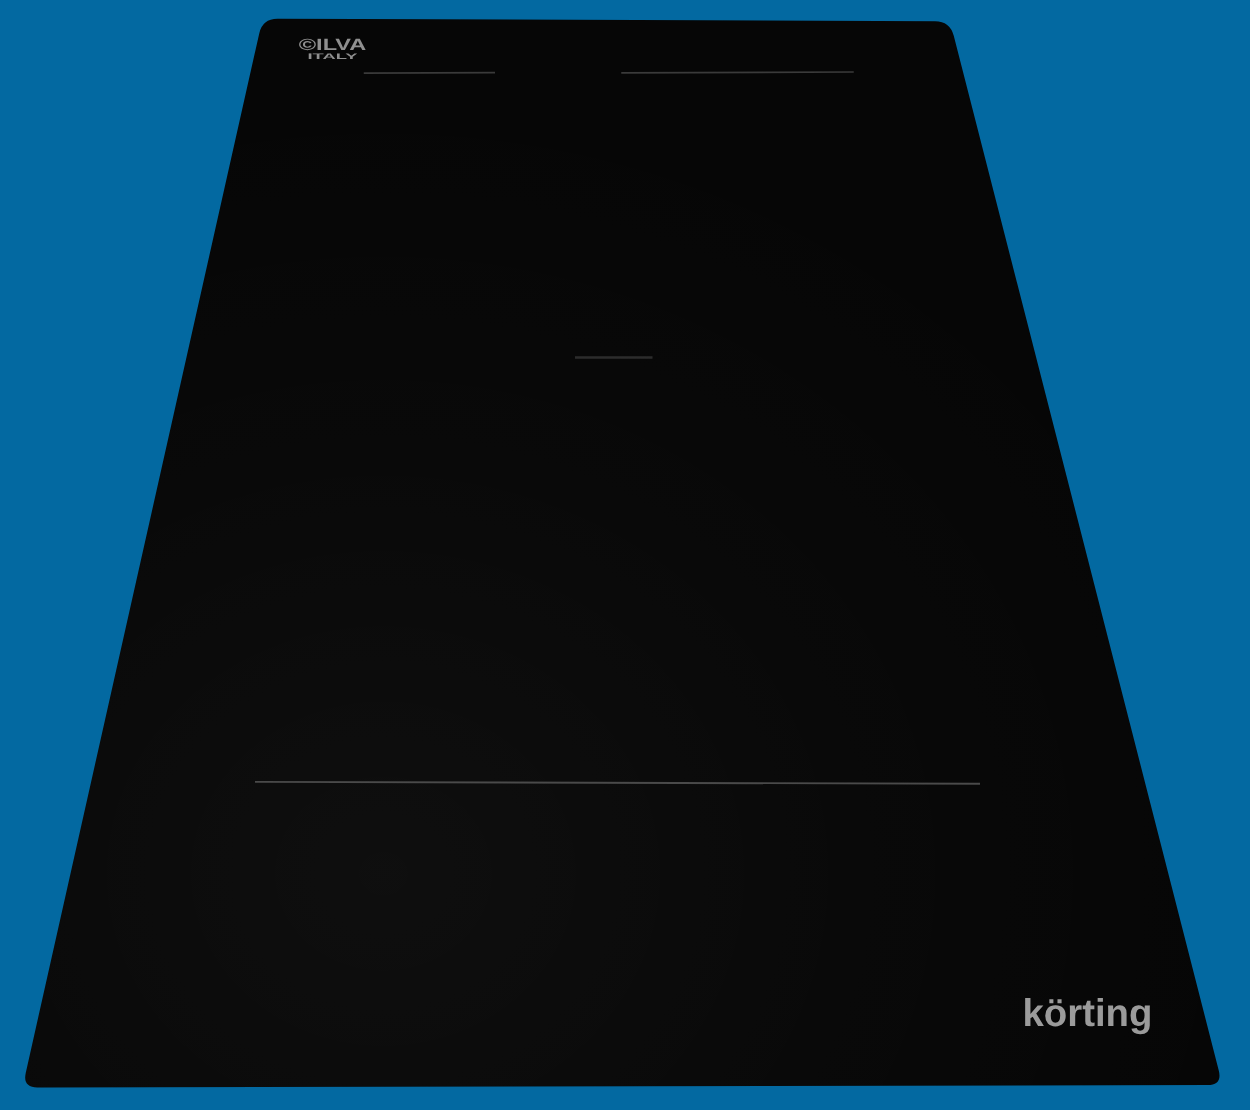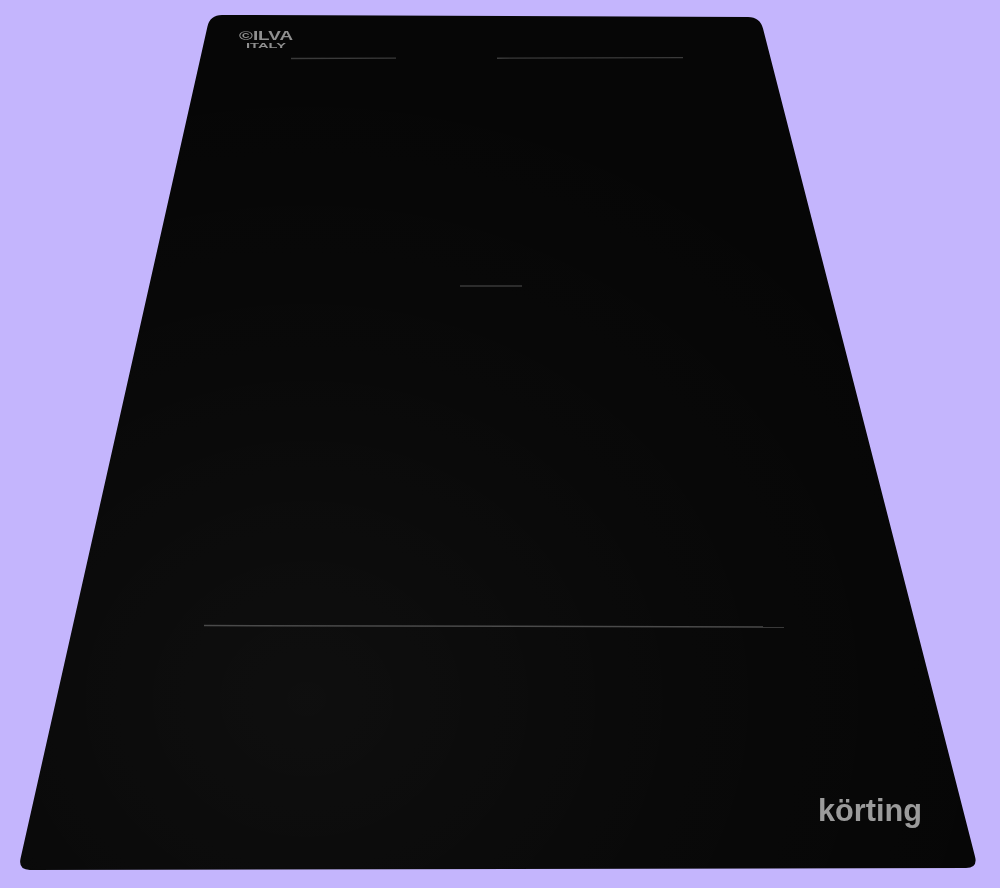--- a/index.html
+++ b/index.html
@@ -8,21 +8,21 @@
     background: #ffffff;
     width: 1000px;
     height: 888px;
     overflow: hidden;
     font-family: "Liberation Sans", "DejaVu Sans", sans-serif;
   }
   .stage {
     position: relative;
     width: 1000px;
     height: 888px;
-    background: #c4b5fd;
+    background: #0369a1;
   }
   svg { display: block; }
   .glass-logo-line1 {
     font-family: "Liberation Sans", "DejaVu Sans", sans-serif;
     font-weight: bold;
     font-size: 13px;
   }
   .glass-logo-line2 {
     font-family: "Liberation Sans", "DejaVu Sans", sans-serif;
     font-weight: bold;

